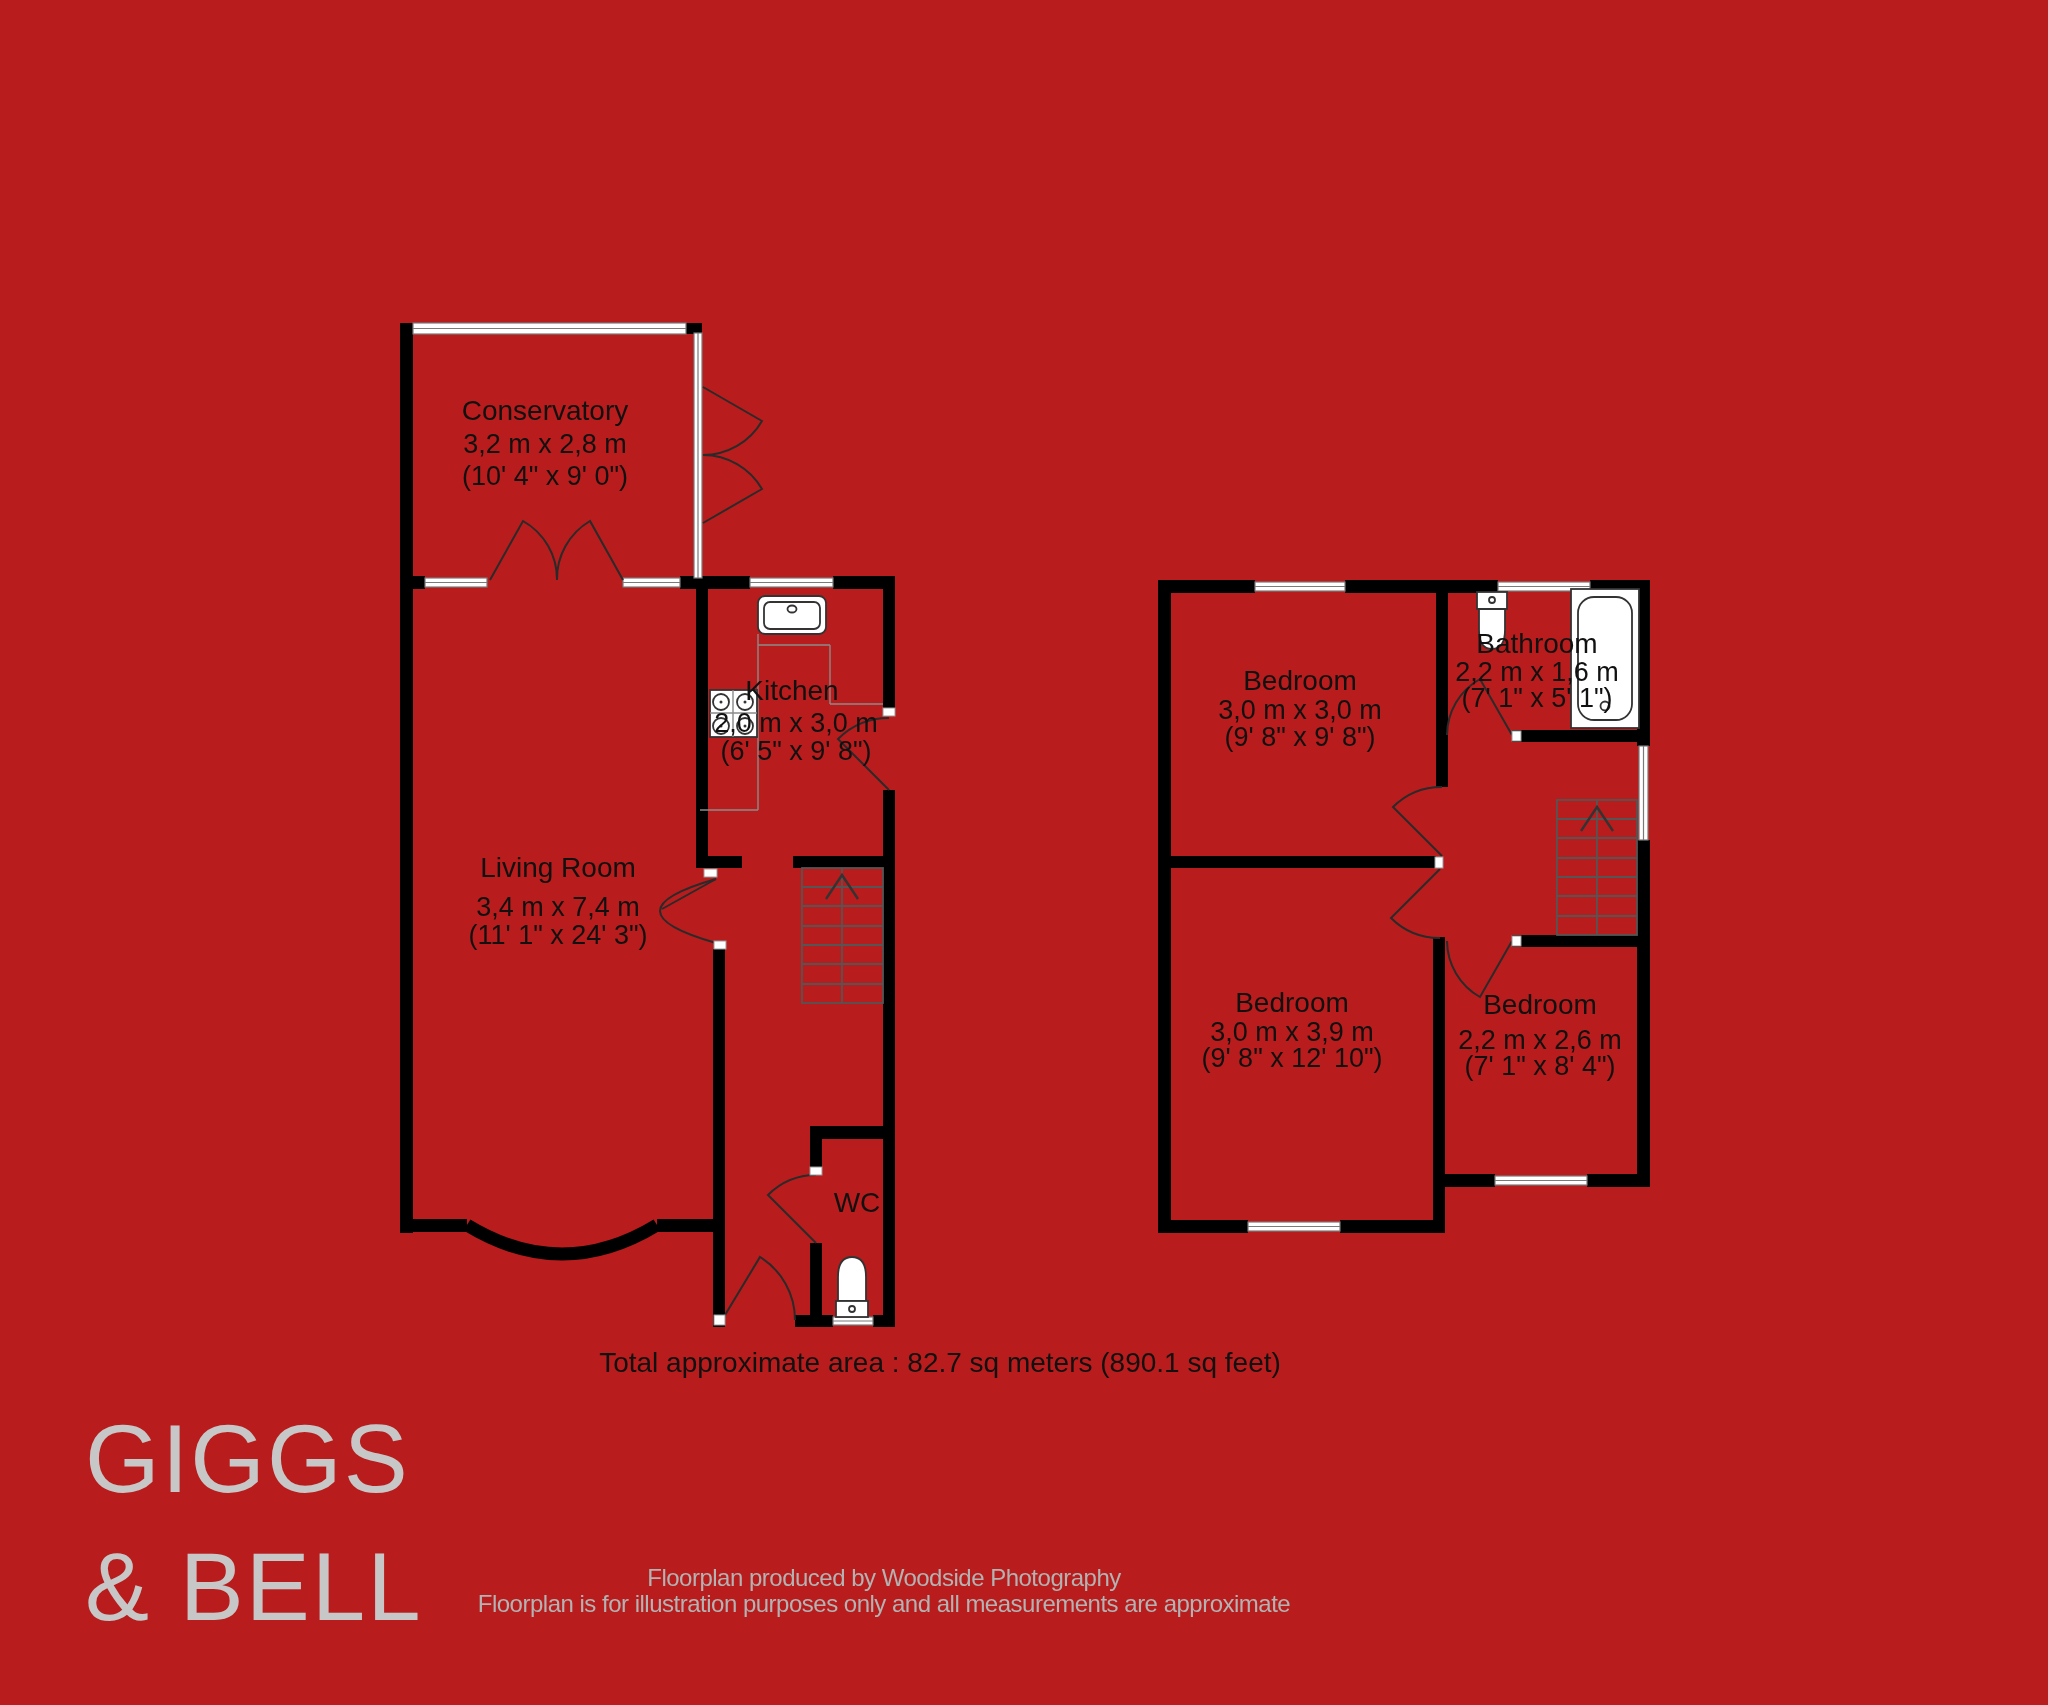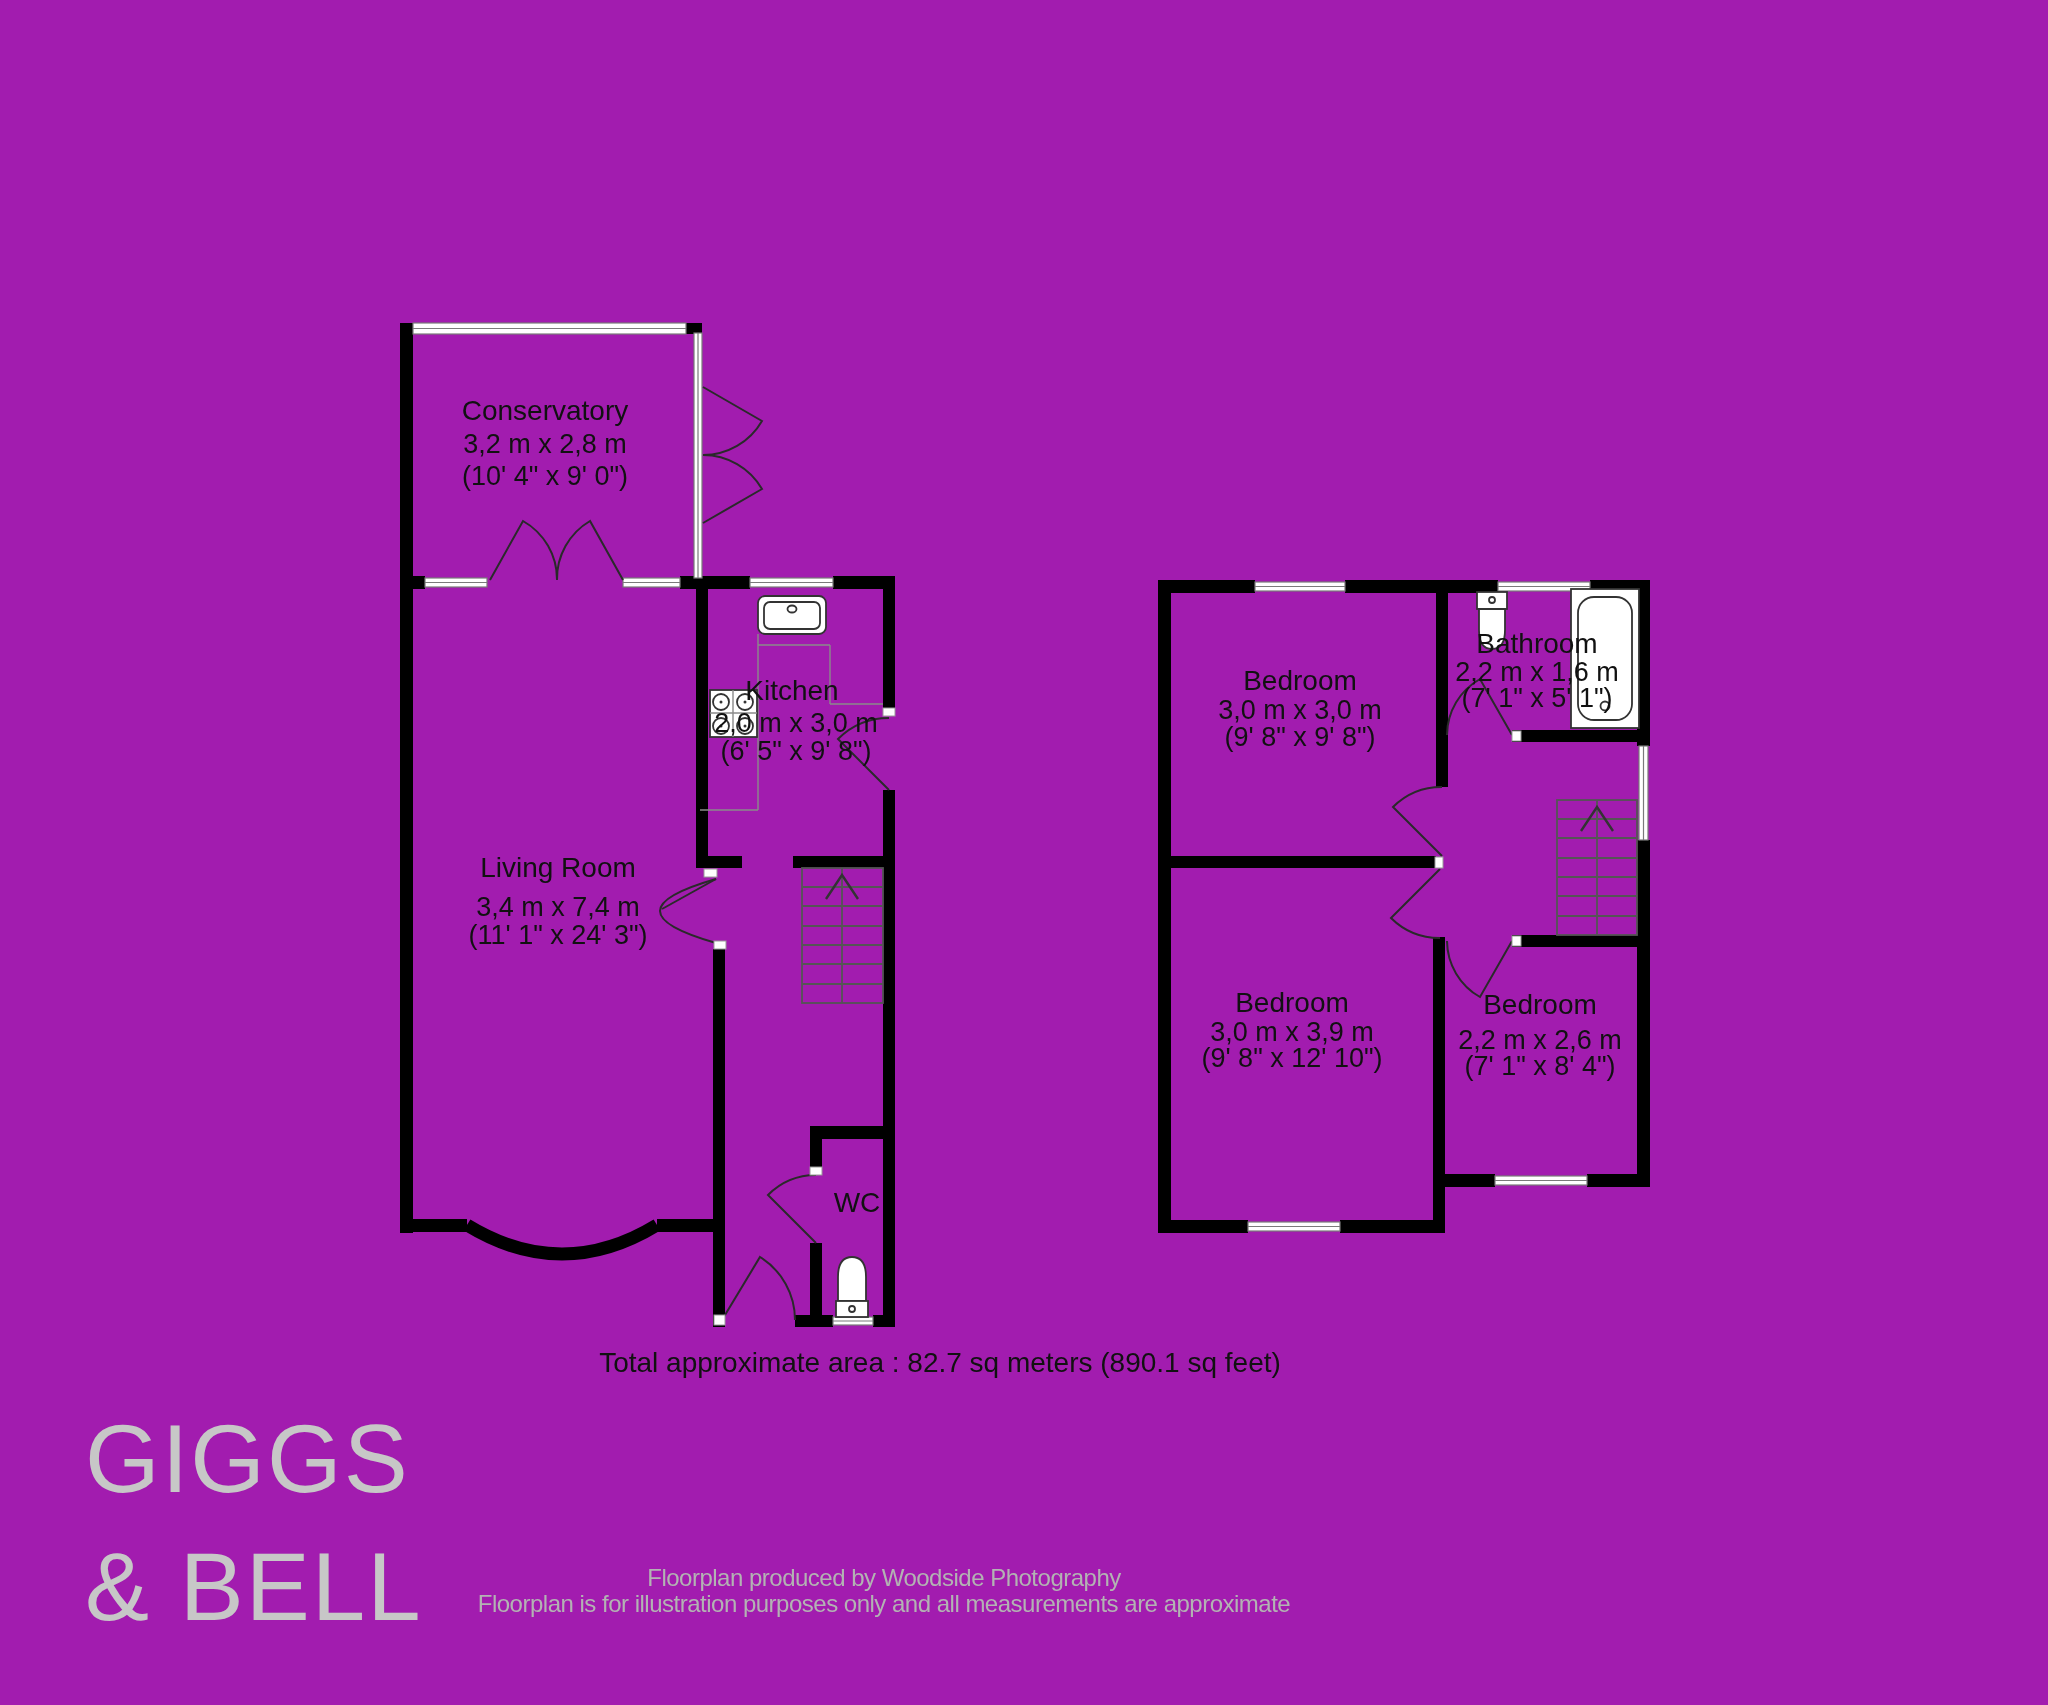--- a/index.html
+++ b/index.html
@@ -1,16 +1,16 @@
 <!DOCTYPE html>
 <html><head>
 <meta charset="utf-8">
 <style>
   html,body{margin:0;padding:0;background:#fff;}
-  .canvas{position:relative;width:2048px;height:1705px;background:#a21caf;overflow:hidden;
+  .canvas{position:relative;width:2048px;height:1705px;background:#b91c1c;overflow:hidden;
           font-family:"Liberation Sans", sans-serif;}
   svg text{font-family:"Liberation Sans", sans-serif;}
   .room-label{font-size:28px;fill:#111111;text-anchor:middle;}
   .room-dims{font-size:27px;fill:#111111;text-anchor:middle;}
   .total-label{font-size:28px;fill:#111111;text-anchor:middle;}
   .logo-text{font-size:96px;fill:#c7c7c7;letter-spacing:2px;text-anchor:start;}
   .footer-text{font-size:24px;fill:#b3b3b3;text-anchor:middle;letter-spacing:-0.5px;}
   .wall{fill:#000000;}
   .win{fill:#ffffff;stroke:#7a7a7a;stroke-width:1.2;}
   .winline{stroke:#7a7a7a;stroke-width:1.2;fill:none;}

